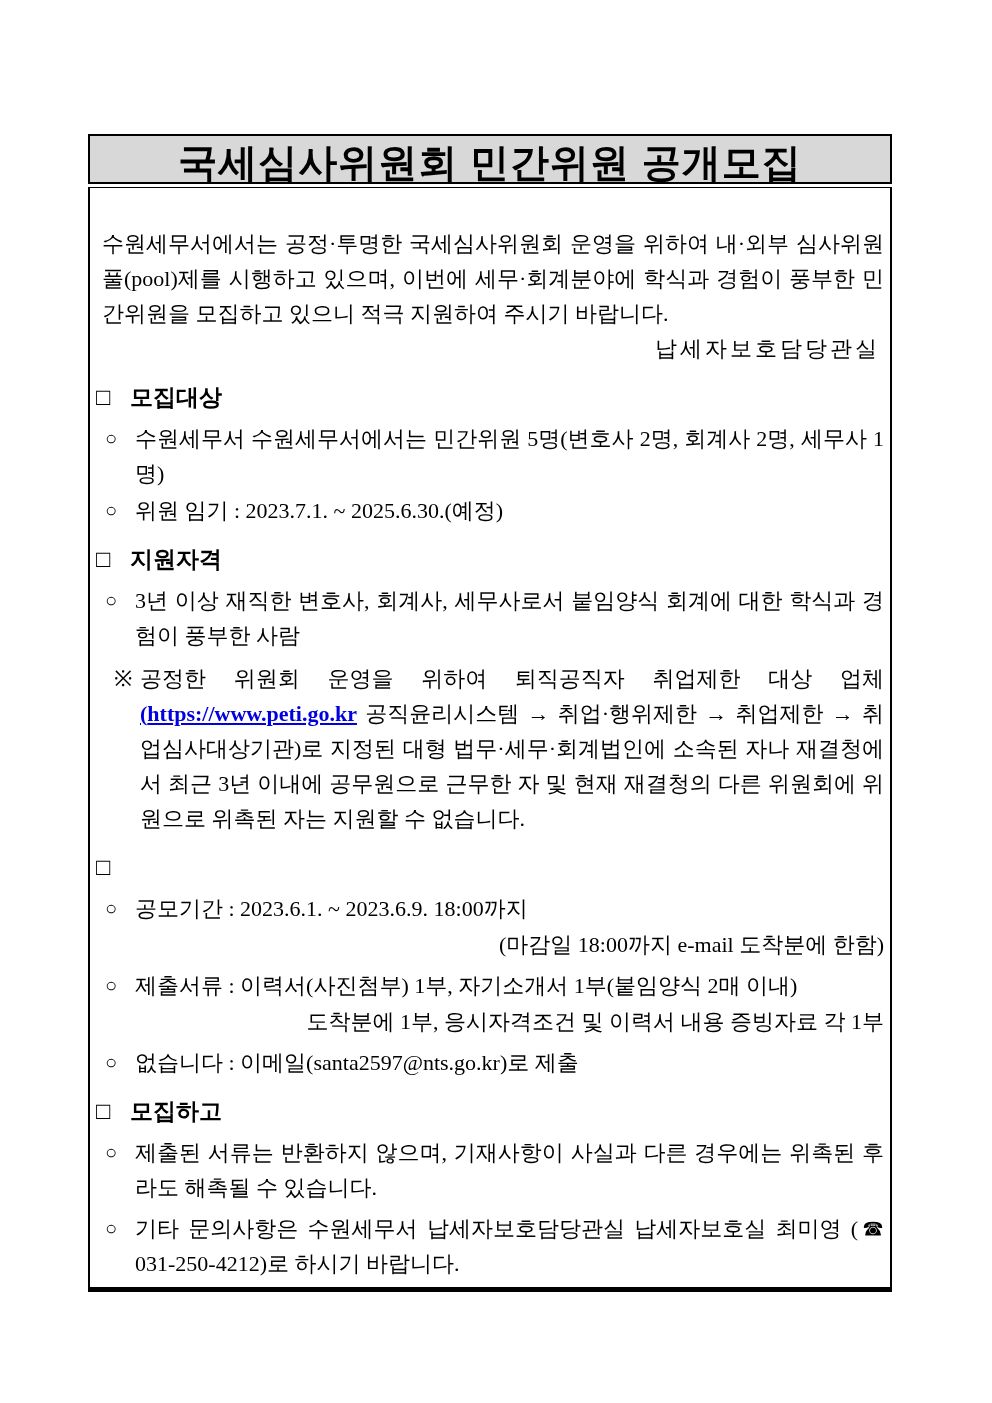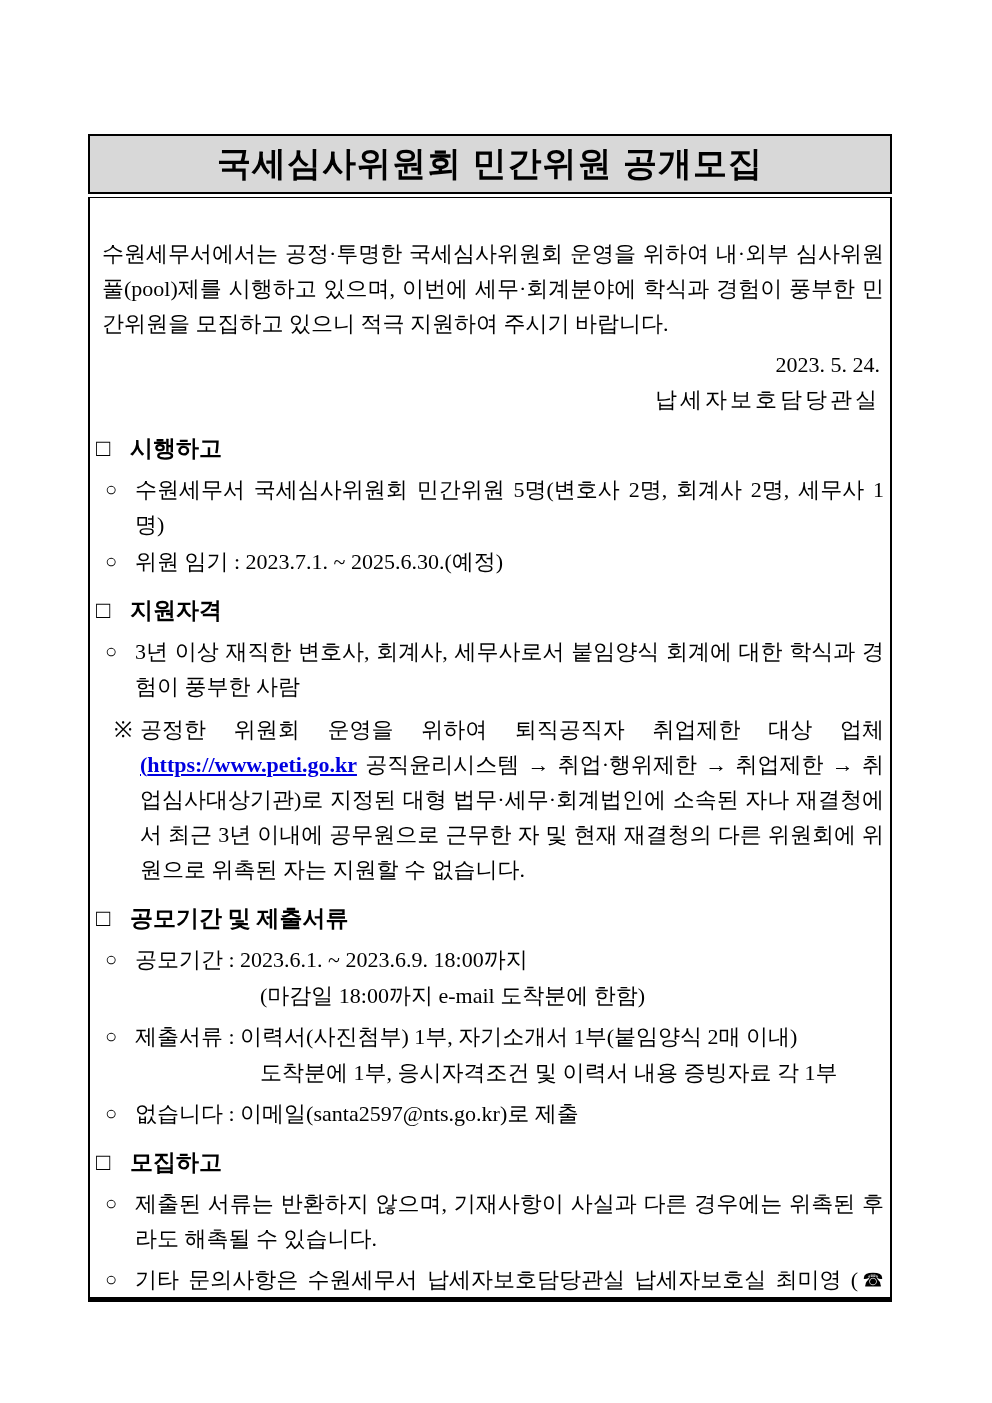--- a/index.html
+++ b/index.html
@@ -18,25 +18,25 @@
     color:#000;
   }
   .doc{
     position:absolute;
     left:88px;top:134px;
     width:804px;
   }
   .title-bar{
     border:2px solid var(--border);
     background:var(--title-bg);
-    height:60px;
-    display:flex;align-items:center;justify-content:center;
+    height:50px;
+    display:flex;align-items:flex-start;justify-content:center;
     font-family:"Liberation Sans","DejaVu Sans",sans-serif;
     font-weight:bold;
-    font-size:34px;
+    font-size:39px;
     letter-spacing:1px;
   }
   .body-box{
     margin-top:3px;
     border:1px solid var(--border);
     border-left-width:2px;
     border-right-width:2px;
     border-bottom:5px solid var(--border);
     height:1105px;
     padding:36px 6px 0 10px;
@@ -80,47 +80,47 @@
   .link{
     color:var(--link);
     font-weight:bold;
     text-decoration:underline;
     cursor:pointer;
   }
   .row-group{margin-top:6px;}
   .row-sub{
     margin-left:160px;
     margin-top:1px;
+    text-align:right;
   }
   .mt6{margin-top:6px;}
 </style>
 </head>
 <body>
 
 <div class="page">
   <div class="doc">
 
     <div class="title-bar">
       <span>국세심사위원회 민간위원 공개모집</span>
     </div>
 
     <div class="body-box">
 
       <p class="intro">수원세무서에서는 공정·투명한 국세심사위원회 운영을 위하여 내·외부 심사위원 풀(pool)제를 시행하고 있으며, 이번에 세무·회계분야에 학식과 경험이 풍부한 민간위원을 모집하고 있으니 적극 지원하여 주시기 바랍니다.</p>
-      <div class="right-line date-line">2023. 5. 24.</div>
       <div class="right-line signer-line">납세자보호담당관실</div>
 
       <div class="section">
         <div class="sec-header">
           <span class="sq">□</span>
-          <span>시행하고</span>
+          <span>모집대상</span>
         </div>
         <div class="b-row mt6">
           <span class="circ">○</span>
-          <span class="b-text">수원세무서 국세심사위원회 민간위원 5명(변호사 2명, 회계사 2명, 세무사 1명)</span>
+          <span class="b-text">수원세무서 수원세무서에서는 민간위원 5명(변호사 2명, 회계사 2명, 세무사 1명)</span>
         </div>
         <div class="b-row">
           <span class="circ">○</span>
           <span class="b-text">위원 임기 : 2023.7.1. ~ 2025.6.30.(예정)</span>
         </div>
       </div>
 
       <div class="section">
         <div class="sec-header">
           <span class="sq">□</span>
@@ -132,21 +132,20 @@
         </div>
         <div class="note">
           <span class="note-marker">※</span>
           <span class="note-text"><span>공정한 위원회 운영을 위하여 퇴직공직자 취업제한 대상 업체 </span><span class="link">(</span><a class="link">https://www.peti.go.kr</a><span> 공직윤리시스템 → 취업·행위제한 → 취업제한 → 취업심사대상기관)로 지정된 대형 법무·세무·회계법인에 소속된 자나 재결청에서 최근 3년 이내에 공무원으로 근무한 자 및 현재 재결청의 다른 위원회에 위원으로 위촉된 자는 지원할 수 없습니다.</span></span>
         </div>
       </div>
 
       <div class="section">
         <div class="sec-header">
           <span class="sq">□</span>
-          <span>공모기간 및 제출서류</span>
         </div>
         <div class="row-group">
           <div class="b-row">
             <span class="circ">○</span>
             <span class="b-text">공모기간 : 2023.6.1. ~ 2023.6.9. 18:00까지</span>
           </div>
           <div class="row-sub">(마감일 18:00까지 e-mail 도착분에 한함)</div>
         </div>
         <div class="row-group">
           <div class="b-row">

